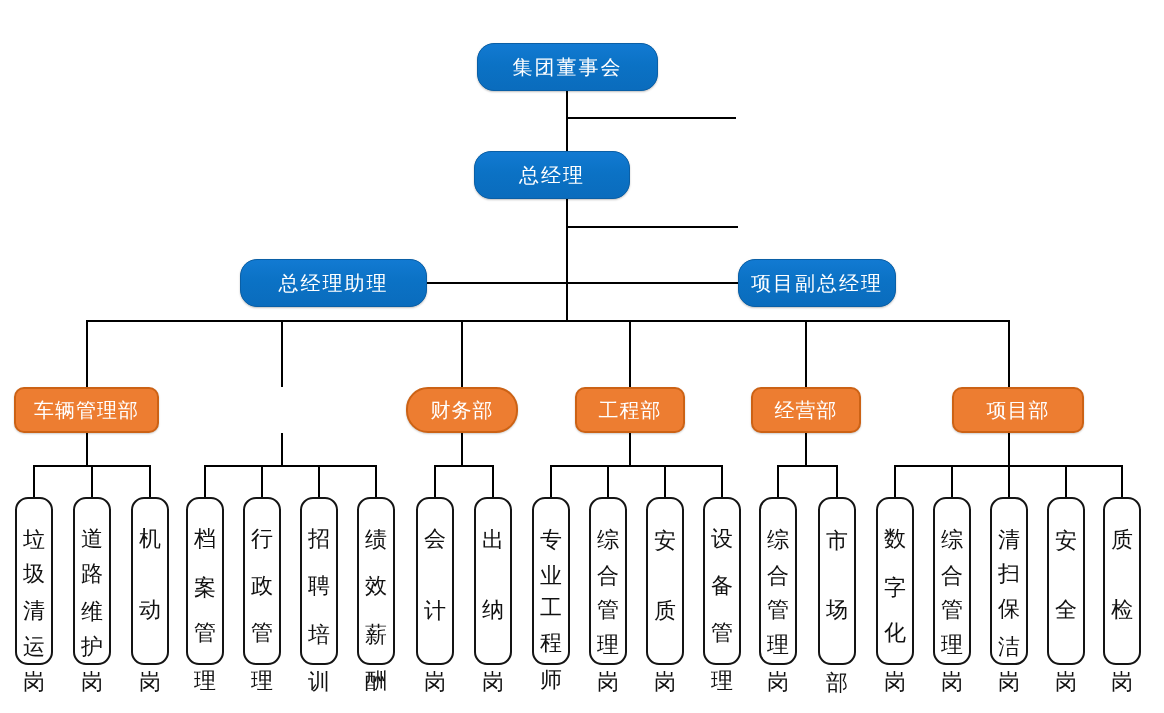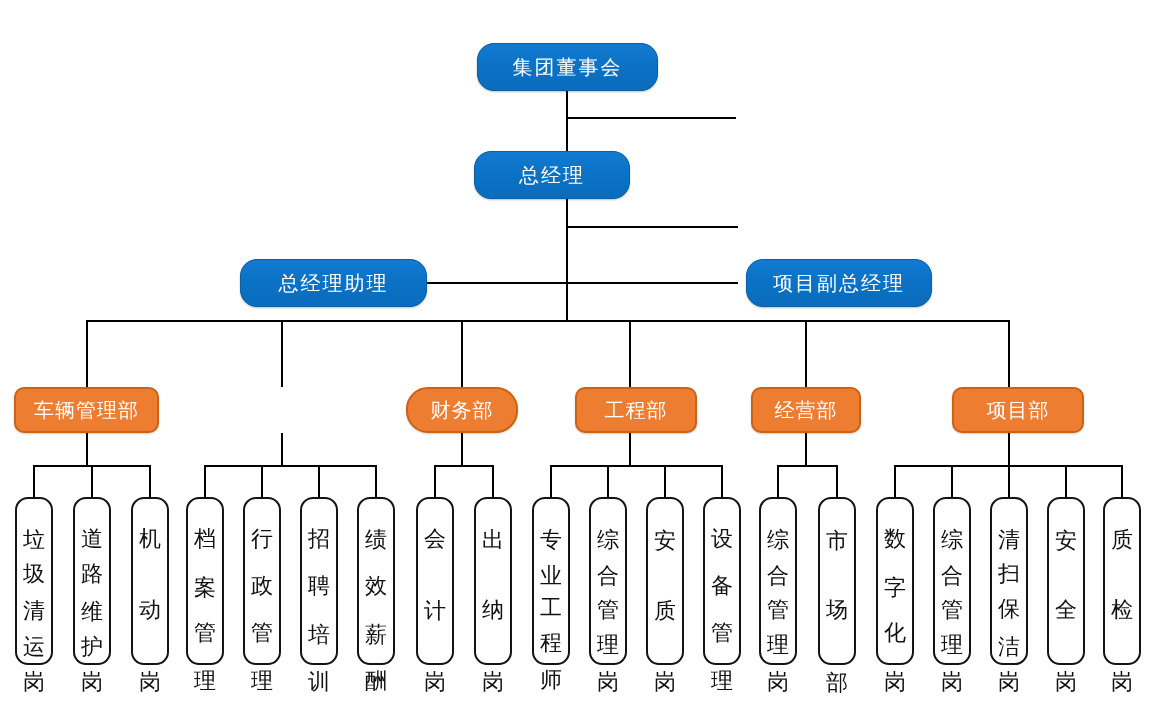--- a/index.html
+++ b/index.html
@@ -139,31 +139,31 @@
 
   <div class="node blue" style="left:477px; top:43px; width:181px;">
     <span>集团董事会</span>
   </div>
   <div class="node blue" style="left:450px; top:151px; width:156px;margin-left:24px;">
     <span>总经理</span>
   </div>
   <div class="node blue" style="left:240px; top:259px; width:187px;">
     <span>总经理助理</span>
   </div>
-  <div class="node blue" style="left:738px; top:259px; width:186px;margin-left:8px;">
+  <div class="node blue" style="left:738px; top:259px; width:158px;">
     <span>项目副总经理</span>
   </div>
 
   <div class="node orange" style="left:14px; width:145px;">
     <span>车辆管理部</span>
   </div>
   <div class="node orange" style="left:406px; width:112px;border-radius:22px;">
     <span>财务部</span>
   </div>
-  <div class="node orange" style="left:575px; width:122px;">
+  <div class="node orange" style="left:575px; width:110px;">
     <span>工程部</span>
   </div>
   <div class="node orange" style="left:751px; width:110px;">
     <span>经营部</span>
   </div>
   <div class="node orange" style="left:952px; width:132px;">
     <span>项目部</span>
   </div>
 
   <div class="leaf" style="left:15px;">

